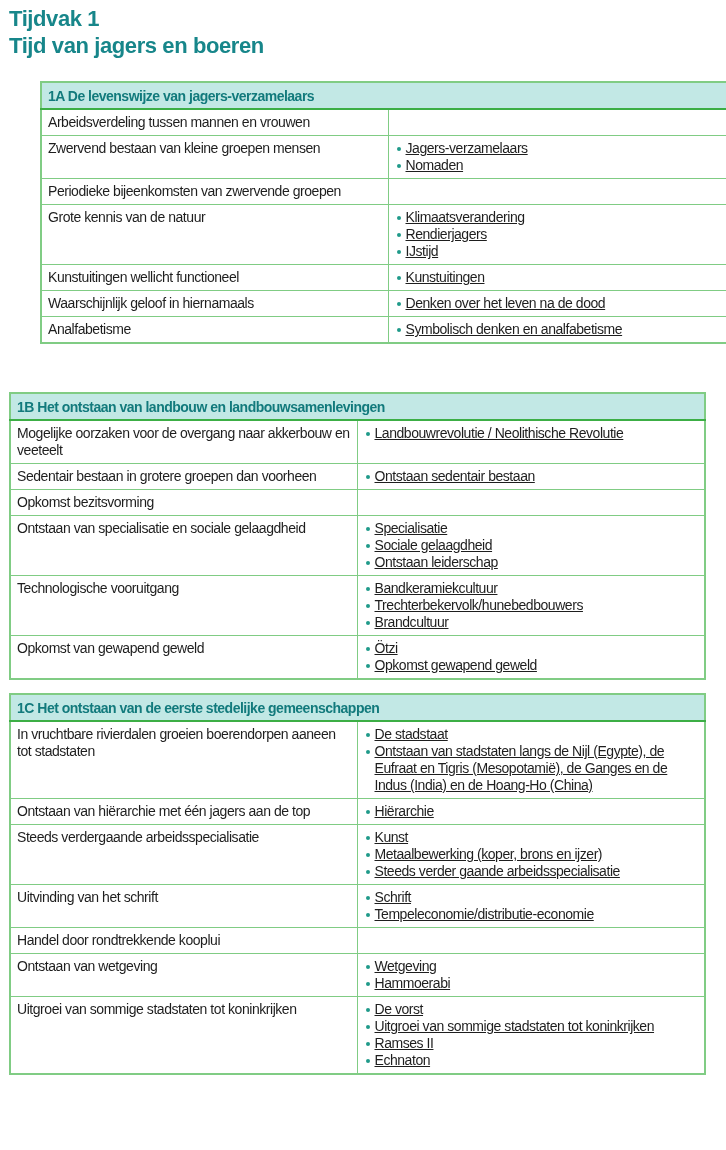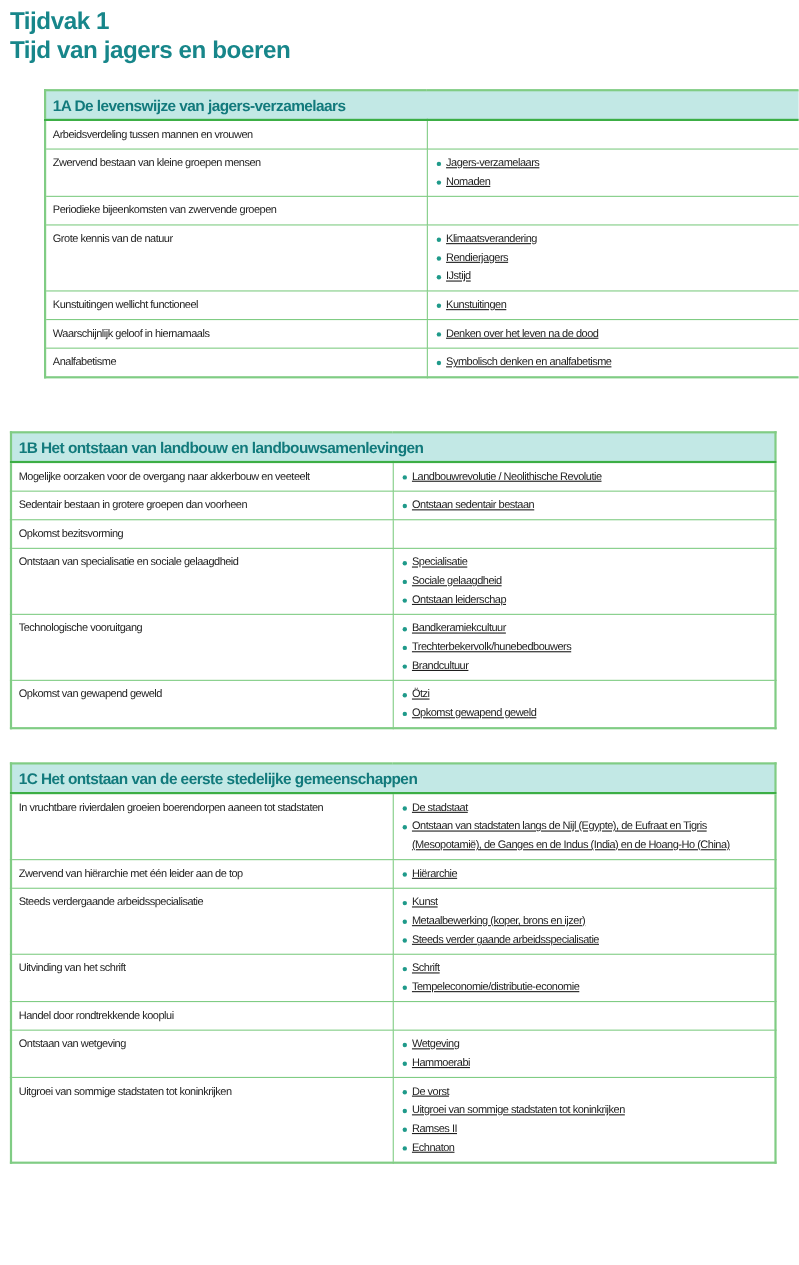--- a/index.html
+++ b/index.html
@@ -30,21 +30,21 @@
     font-size: 14px;
     letter-spacing: -0.5px;
     height: 25px;
     padding: 0 6px;
     border-bottom: 2px solid #3cae45;
     vertical-align: middle;
   }
   table.section td {
     border: 1px solid #80cc84;
     vertical-align: top;
-    font-size: 10px;
+    font-size: 14px;
     line-height: 17px;
     letter-spacing: -0.45px;
     padding: 4px 6px 4px 6px;
     color: #1e1e1e;
   }
   table.section td.c2 { padding-left: 7px; }
   ul.bullets { list-style: none; margin: 0; padding: 0; text-decoration: underline; }
   ul.bullets li { position: relative; padding-left: 10px; }
   ul.bullets li::before {
     content: ""; position: absolute; left: 1px; top: 7px;
@@ -202,21 +202,21 @@
       <tr>
         <td class="c1">In vruchtbare rivierdalen groeien boerendorpen aaneen tot stadstaten</td>
         <td class="c2">
           <ul class="bullets">
             <li>De stadstaat</li>
             <li>Ontstaan van stadstaten langs de Nijl (Egypte), de Eufraat en Tigris (Mesopotamië), de Ganges en de Indus (India) en de Hoang-Ho (China)</li>
           </ul>
         </td>
       </tr>
       <tr>
-        <td class="c1">Zwervend van hiërarchie met één leider aan de top</td>
+        <td class="c1">Ontstaan van hiërarchie met één jagers aan de top</td>
         <td class="c2">
           <ul class="bullets">
             <li>Hiërarchie</li>
           </ul>
         </td>
       </tr>
       <tr>
         <td class="c1">Steeds verdergaande arbeidsspecialisatie</td>
         <td class="c2">
           <ul class="bullets">

